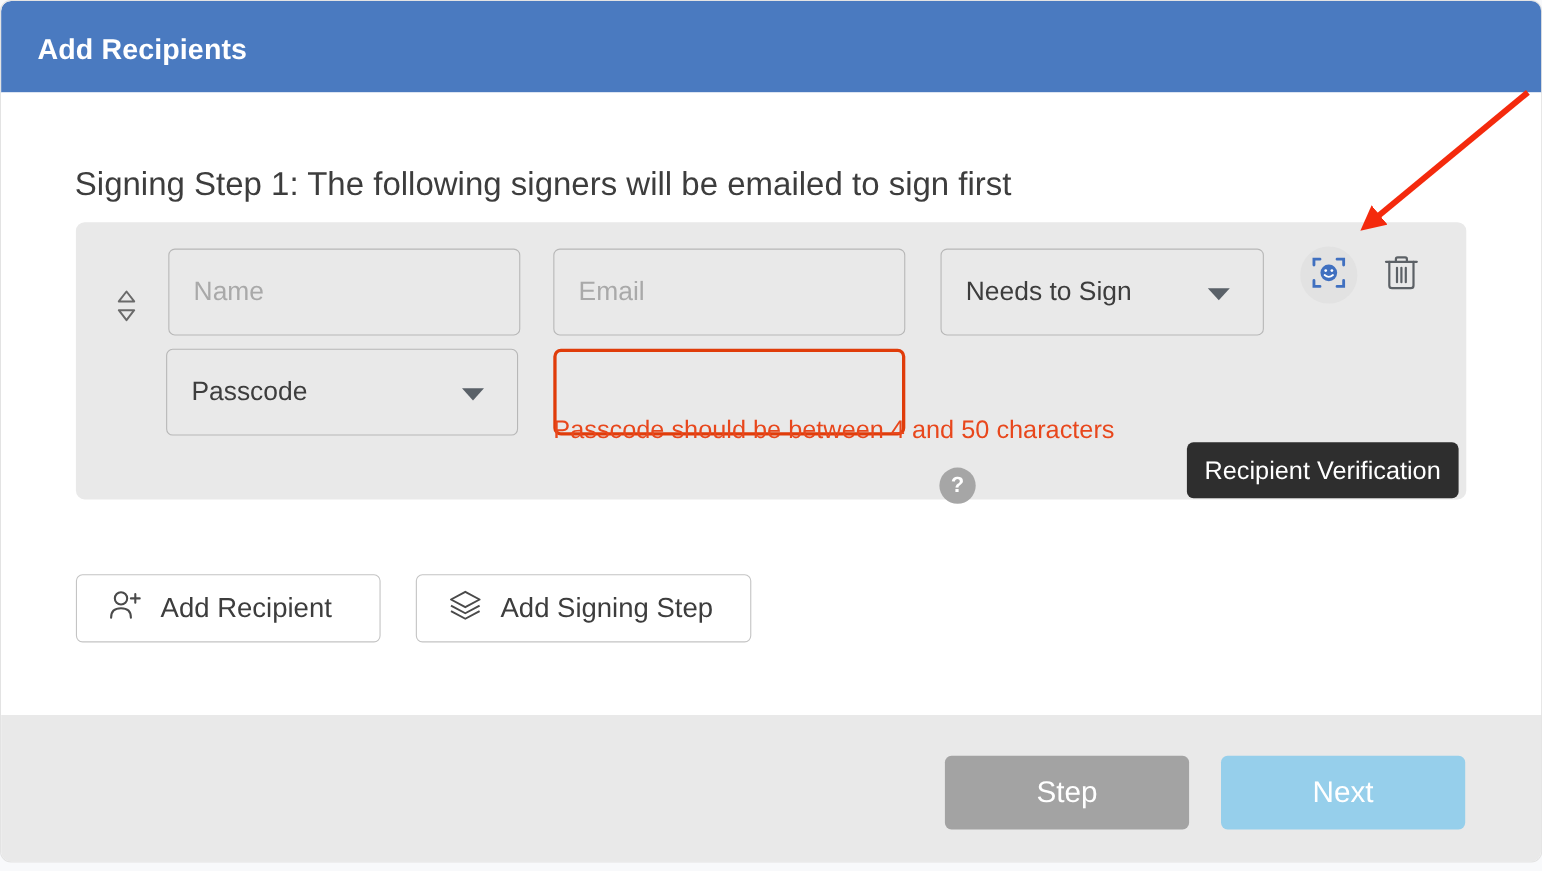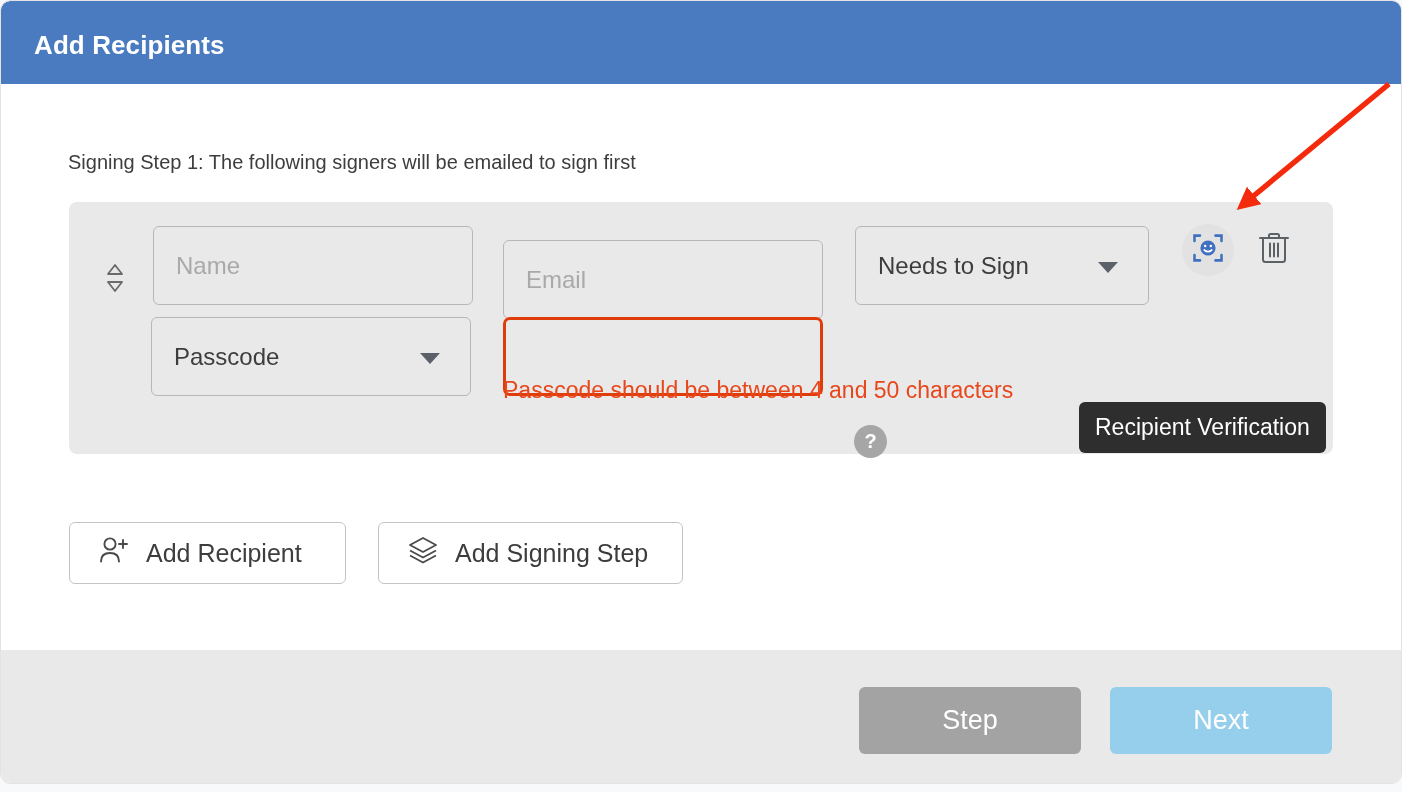--- a/index.html
+++ b/index.html
@@ -42,21 +42,21 @@
   #modal-body {
     position: absolute;
     left: 0; top: 83px;
     width: 1402px; height: 566px;
     background: #ffffff;
   }
 
   #step-heading {
     position: absolute;
     left: 67px; top: 67px;
-    font-size: 20px;
+    font-size: 30px;
     color: #3d3d3d;
     white-space: nowrap;
   }
 
   
   #recipient-group {
     position: absolute;
     left: 68px; top: 118px;
     width: 1264px; height: 252px;
     background: #e9e9e9;
@@ -77,21 +77,21 @@
     border-radius: 6px;
     font-family: "Liberation Sans", sans-serif;
     font-size: 24px;
     color: #4a4a4a;
     padding: 0 22px;
     outline: none;
   }
   .field::placeholder { color: #a9a9a9; }
 
   #name-input  { left: 84px;  top: 24px;  width: 320px; height: 79px; }
-  #email-input { left: 434px; top: 24px;  width: 320px; height: 79px; margin-top: 14px; }
+  #email-input { left: 434px; top: 24px;  width: 320px; height: 79px; }
 
   .select-box {
     position: absolute;
     background: transparent;
     border: 1px solid #b7b7b7;
     border-radius: 6px;
     font-size: 24px;
     color: #3d3d3d;
     display: flex;
     align-items: center;

